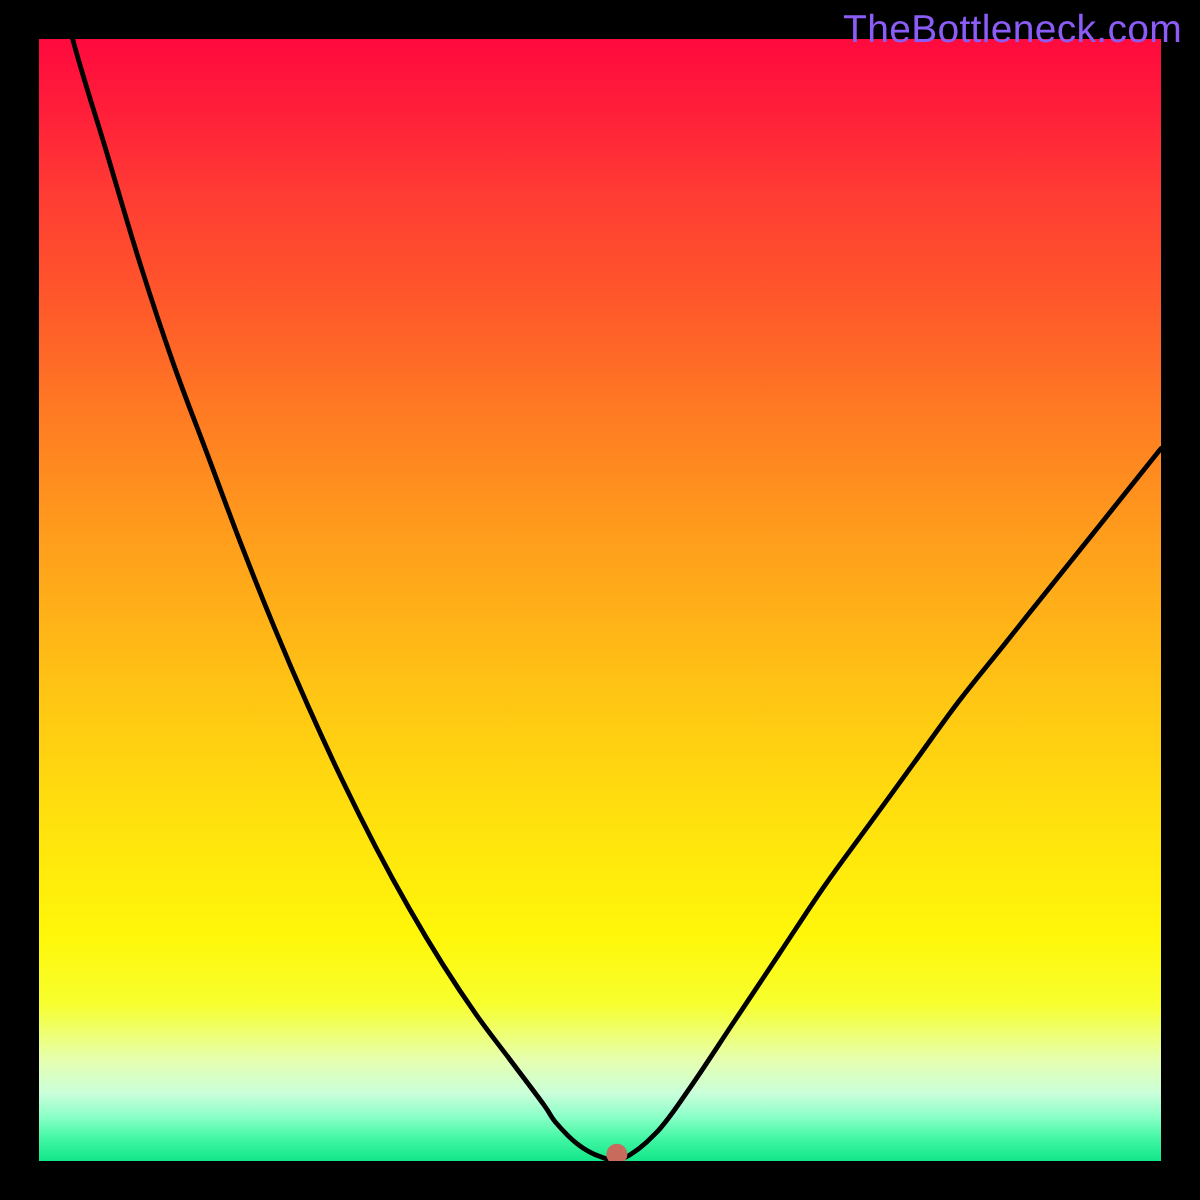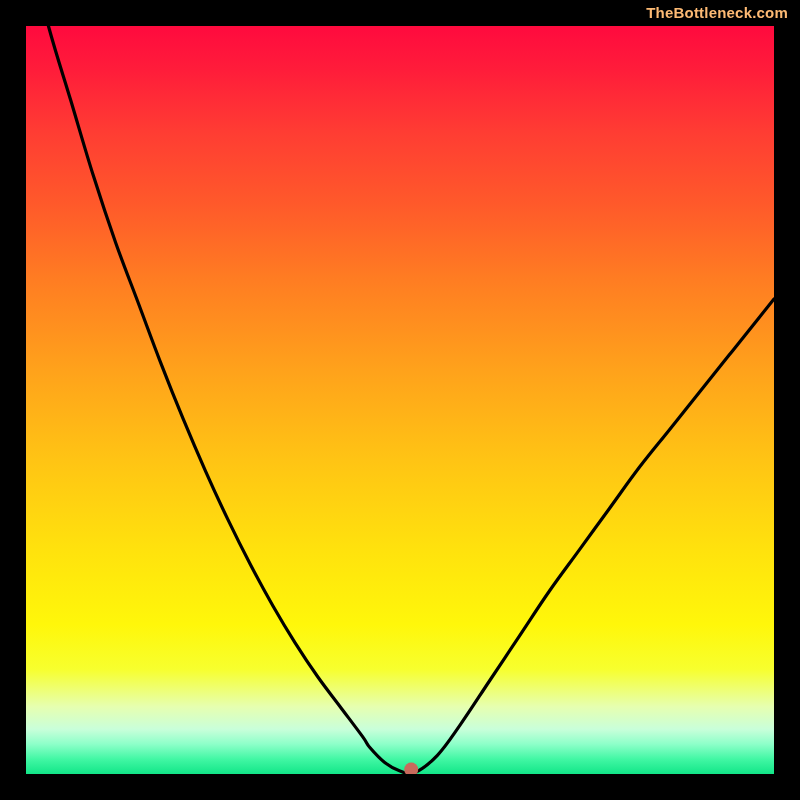--- a/index.html
+++ b/index.html
@@ -14,23 +14,23 @@
   .frame {
     position: relative;
     width: 800px;
     height: 800px;
     background: #000;
   }
   .watermark {
     position: absolute;
     top: 4px;
     right: 12px;
-    color: #fdba74;
-    font-size: 15px;
-    font-weight: 700;
+    color: #8b5cf6;
+    font-size: 26px;
+    font-weight: 400;
     letter-spacing: 0.2px;
     z-index: 5;
   }
   .plot-area {
     position: absolute;
     left: 26px;
     top: 26px;
     width: 748px;   
     height: 748px;
     overflow: hidden;

